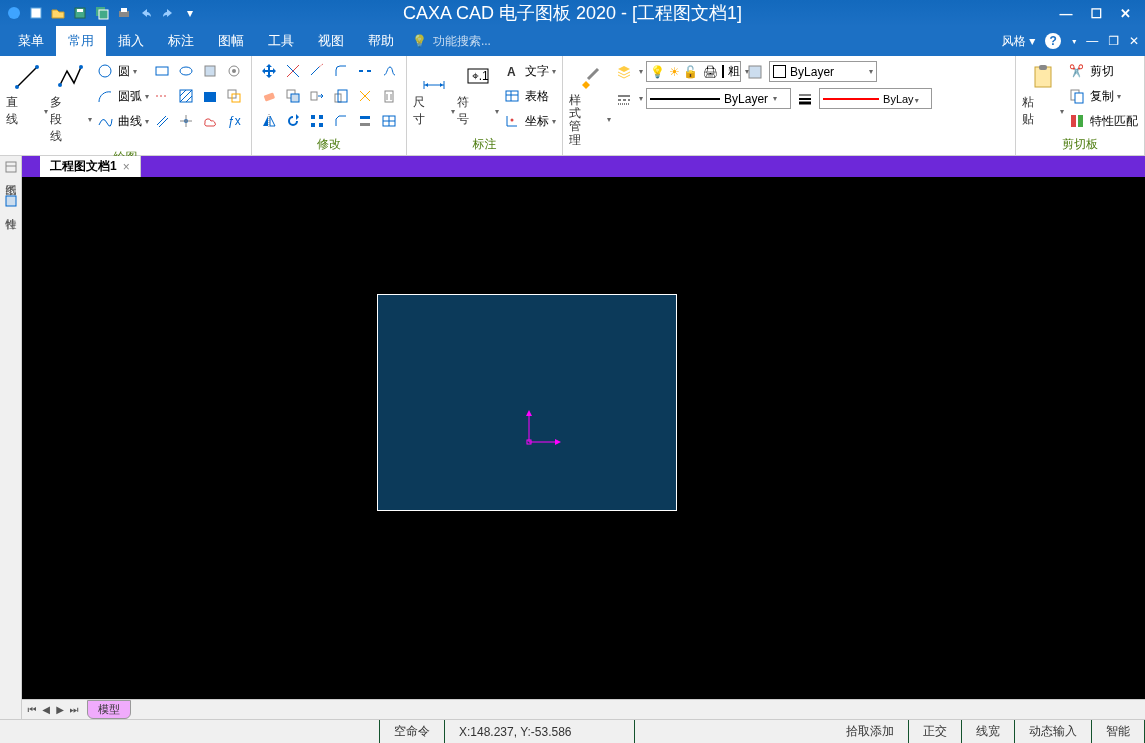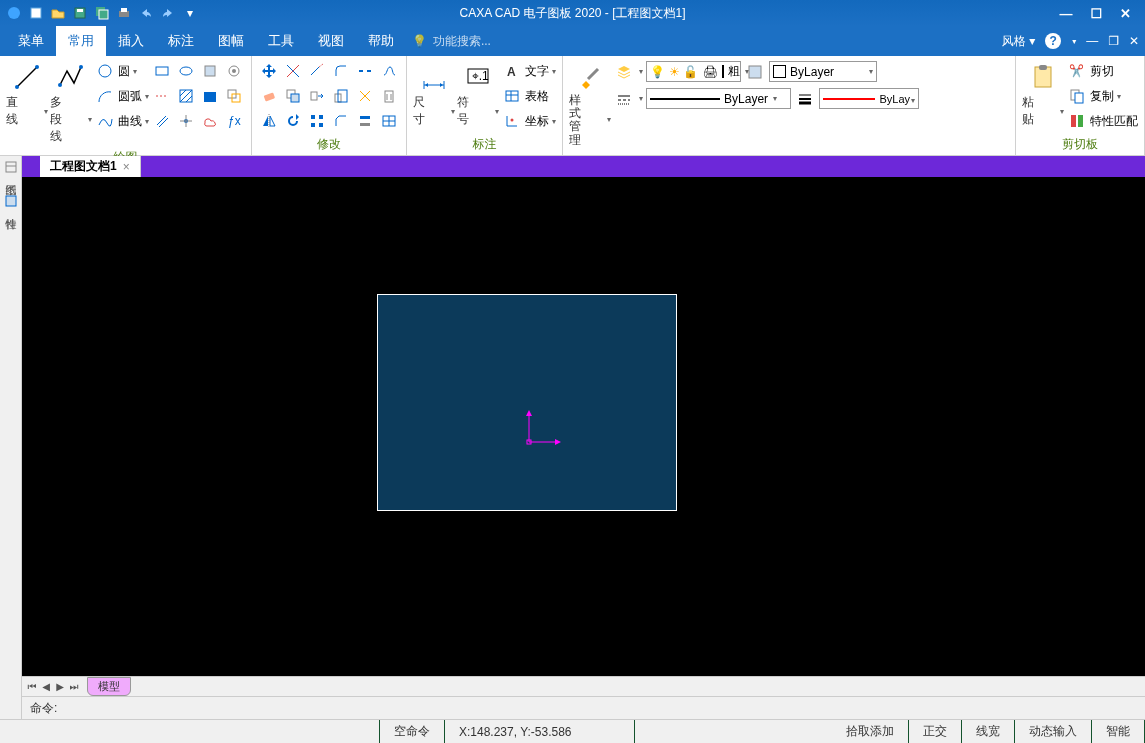--- a/index.html
+++ b/index.html
@@ -1,20 +1,20 @@
 <!DOCTYPE html>
 <html><head>
 <meta charset="utf-8">
 <style>
 *{margin:0;padding:0;box-sizing:border-box;font-family:"Microsoft YaHei",Arial,sans-serif;font-size:12px;user-select:none}
 body{width:1145px;height:743px;overflow:hidden;background:#fff;display:flex;flex-direction:column}
 .titlebar{height:26px;background:linear-gradient(#1369bd,#1c70c4);display:flex;align-items:center;color:white;position:relative}
 .titlebar .qat{display:flex;align-items:center;gap:2px;padding-left:4px}
 .titlebar .qat-item{width:20px;height:20px;display:flex;align-items:center;justify-content:center;cursor:pointer}
-.titlebar .app-title{position:absolute;left:50%;transform:translateX(-50%);font-size:12px}
+.titlebar .app-title{position:absolute;left:50%;transform:translateX(-50%);font-size:18px}
 .titlebar .win-ctrl{margin-left:auto;display:flex;gap:18px;padding-right:14px}
 .titlebar .win-ctrl span{cursor:pointer;font-size:13px;font-weight:bold}
 .menubar{height:30px;background:#1c70c4;display:flex;align-items:center;padding:0 6px;color:white}
 .menubar .tab{padding:6px 12px;cursor:pointer;font-size:13px}
 .menubar .tab.active{background:#fff;color:#1c70c4}
 .menubar .spacer{flex:1}
 .menubar .right-items{display:flex;align-items:center;gap:10px}
 .menubar .bulb{opacity:.7;padding:0 6px}
 .ribbon{height:100px;background:#fff;display:flex;border-bottom:1px solid #d0d0d0}
 .ribbon .group{display:flex;flex-direction:column;border-right:1px solid #d0d0d0;padding:2px 4px}
@@ -517,21 +517,21 @@
             <span>ByLayer</span>
               <span class="dd">▾</span>
           </div>
           <span class="sm-btn">
               <svg width="16" height="16">
                 <line x1="2" y1="4" x2="14" y2="4" stroke="#000" stroke-width="1"></line>
                 <line x1="2" y1="8" x2="14" y2="8" stroke="#000" stroke-width="2"></line>
                 <line x1="2" y1="12" x2="14" y2="12" stroke="#000" stroke-width="3"></line>
               </svg>
             </span>
-          <div class="combo" style="width:100px">
+          <div class="combo" style="width:113px">
             <div style="height:2px;background:red;width:56px"></div>
             <span style="font-size:11px">ByLay<span class="dd">▾</span></span>
           </div>
         </div>
       </div>
     </div>
   </div>
 
   <div class="group">
     <div class="group-body">
@@ -611,23 +611,20 @@
       </svg>
     </div>
     <div class="sheet-tabs">
       <div class="nav">
         <span>⏮</span>
         <span>◀</span>
         <span>▶</span>
         <span>⏭</span>
       </div>
       <div class="st">模型</div>
-    </div>
-    <div class="cmdline">
-      <span>命令:</span>
     </div>
   </div>
 </div>
 
 <div class="statusbar">
   <div class="cell" style="width:380px"></div>
   <div class="cell">空命令</div>
   <div class="cell" style="width:190px">X:148.237, Y:-53.586</div>
   <div class="spacer"></div>
   <div class="cell">拾取添加</div>

